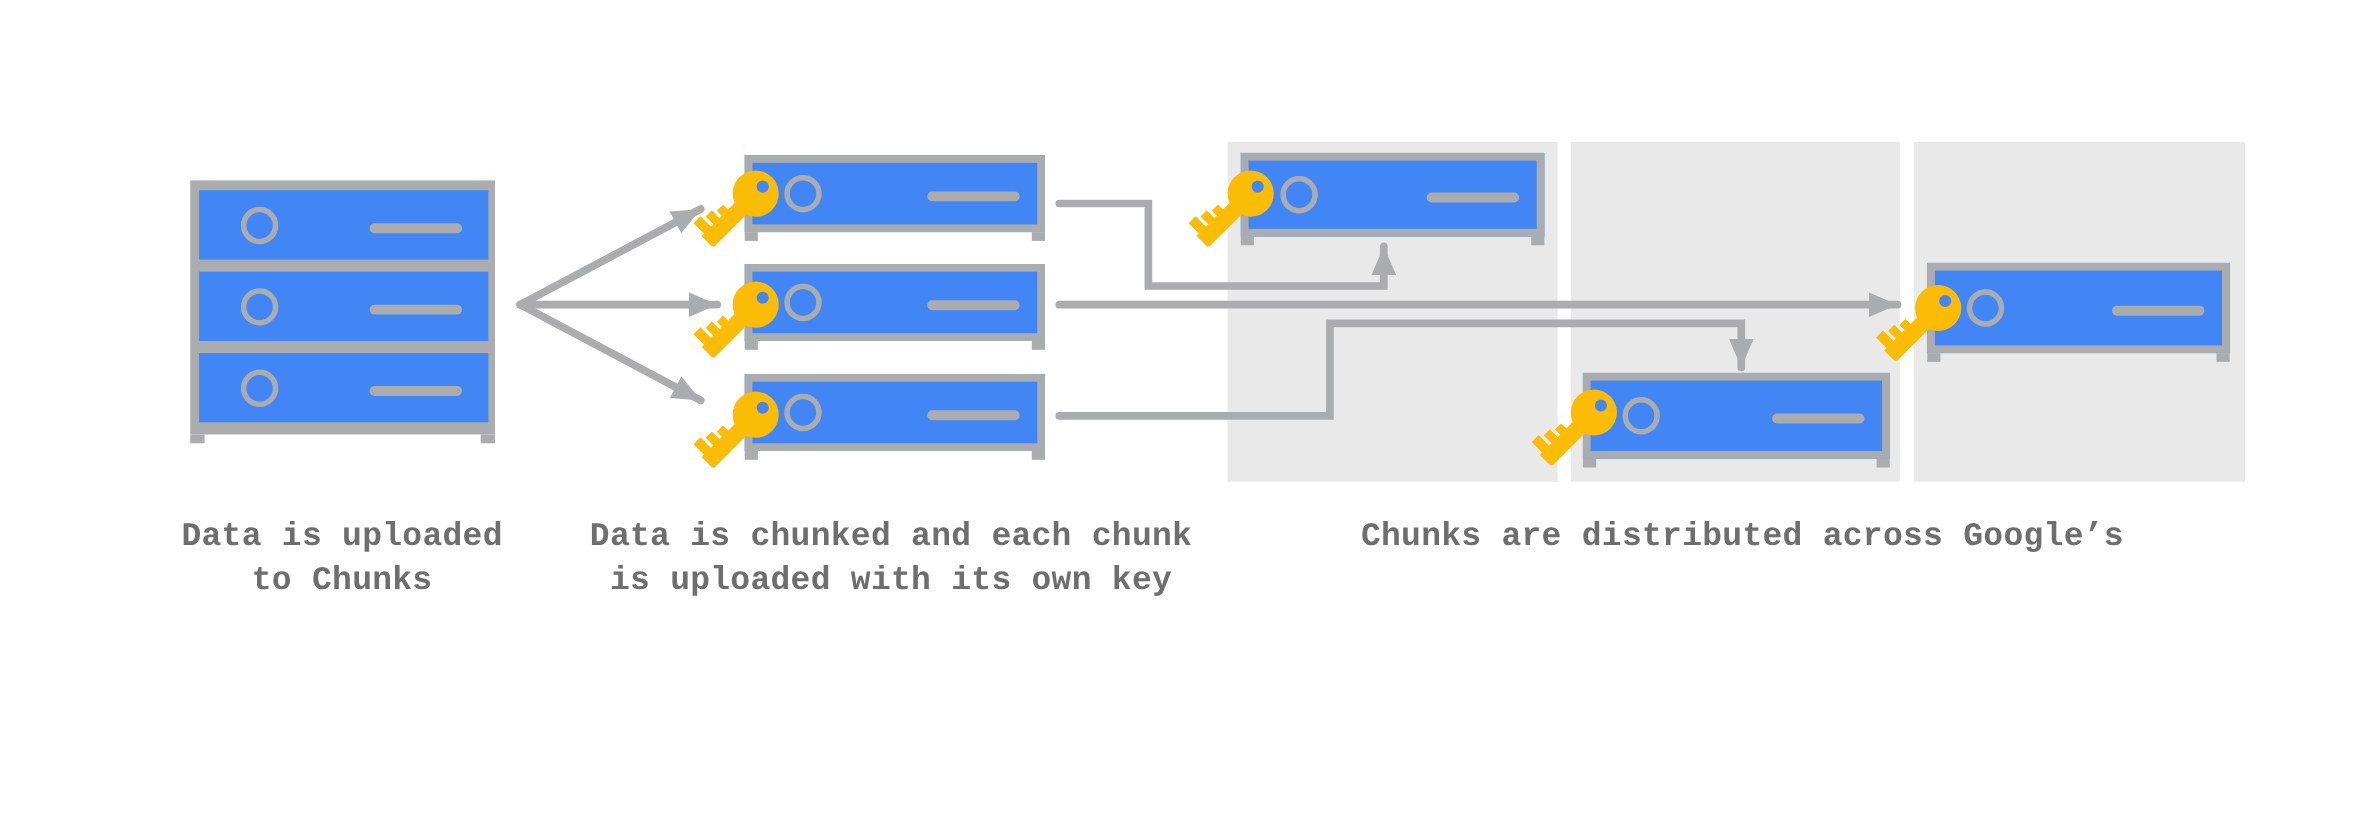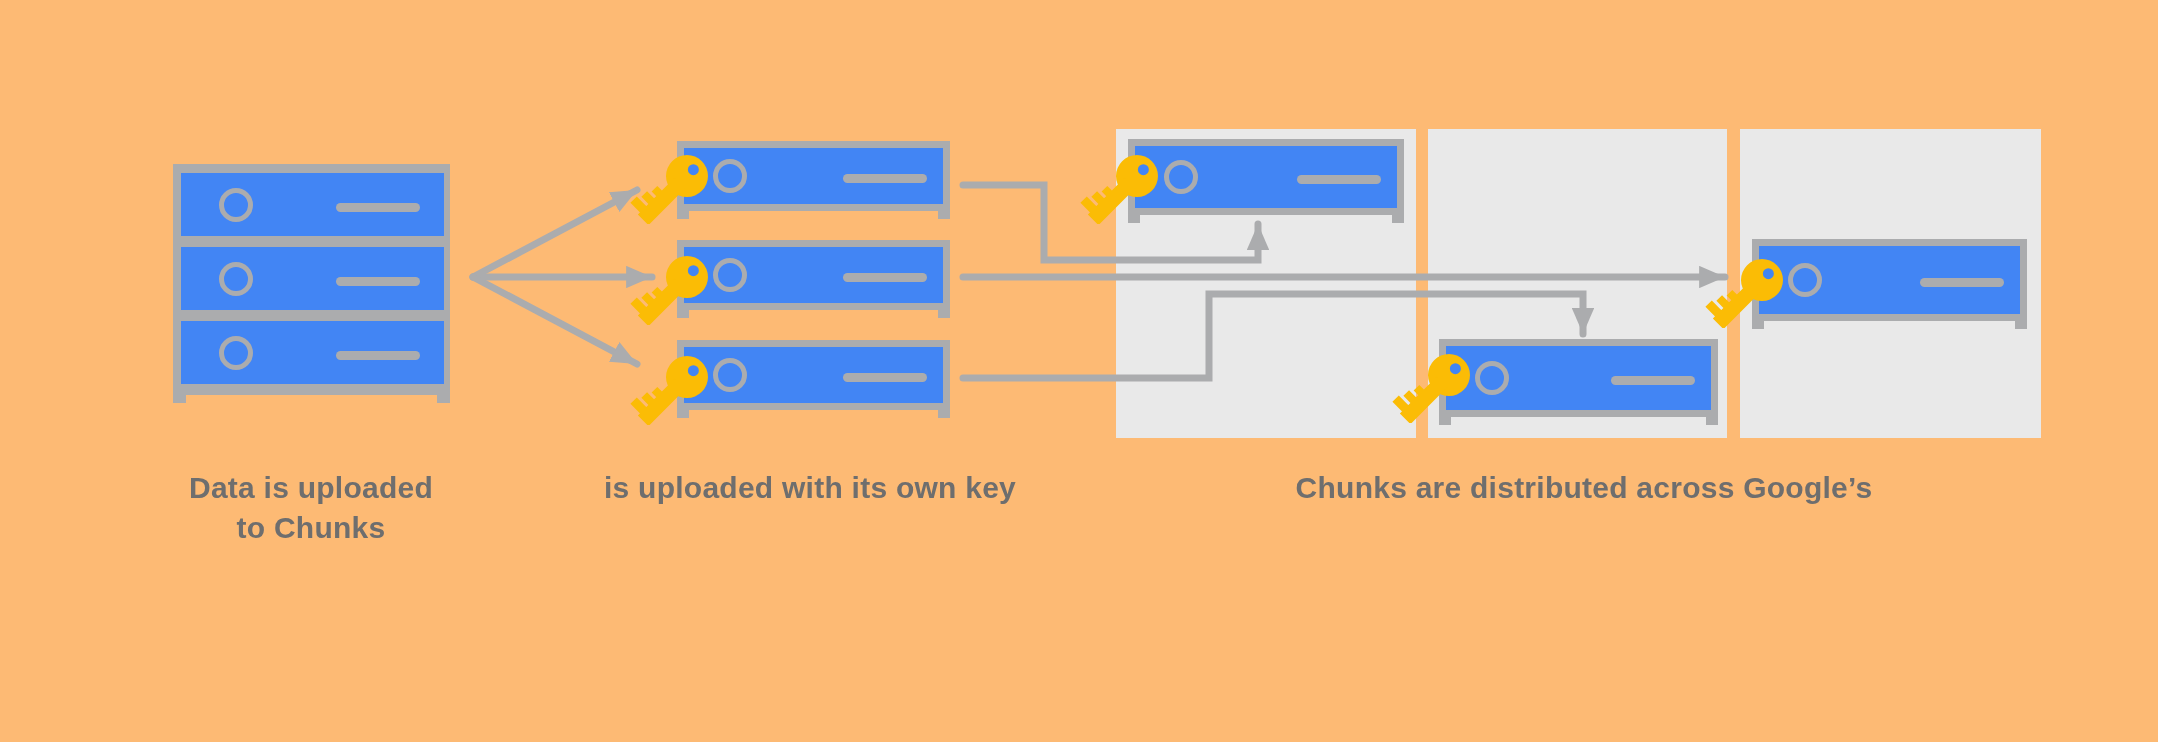--- a/index.html
+++ b/index.html
@@ -1,19 +1,19 @@
 <!DOCTYPE html>
 <html><head>
 <meta charset="utf-8">
 <style>
   html,body { margin:0; padding:0; background:#000; }
   #stage {
     position:relative; width:2158px; height:742px;
-    background:#fdba74; overflow:hidden;
-    font-family:Liberation Sans, sans-serif;
+    background:#ffffff; overflow:hidden;
+    font-family:Liberation Mono, monospace;
   }
   
   .storage-box { position:absolute; background:#E9E9E9; z-index:1; }
   
   #wires { position:absolute; left:0; top:0; z-index:2; }
   
   #server {
     position:absolute; left:173px; top:164px; width:277px; height:231px;
     box-sizing:border-box; background:#ABACAE;
     padding:9px 6px 12px 8px; z-index:3;
@@ -167,19 +167,20 @@
         <path fill="#FBBC05" fill-rule="evenodd" d="M-21,0 a21,21 0 1,0 42,0 a21,21 0 1,0 -42,0 Z M-5.5,-9 a5.5,5.5 0 1,0 11,0 a5.5,5.5 0 1,0 -11,0 Z"></path>
         <path fill="#FBBC05" d="M-7.5,10 h15 v52 h-15 Z M-14,28 h8 v8 h-8 Z M-17.5,39 h11 v8 h-11 Z M-21,50 h14 v9 h-14 Z"></path>
       </g>
     </svg>
 
   <div class="caption" style="left:61px; top:468px; width:500px;">
     <div>Data is uploaded</div>
     <div>to Chunks</div>
   </div>
   <div class="caption" style="left:460px; top:468px; width:700px;">
+    <div>Data is chunked and each chunk</div>
     <div>is uploaded with its own key</div>
   </div>
   <div class="caption" style="left:1184px; top:468px; width:800px;">
     <div>Chunks are distributed across Google’s</div>
   </div>
 
 </div>
 
 </body></html>

